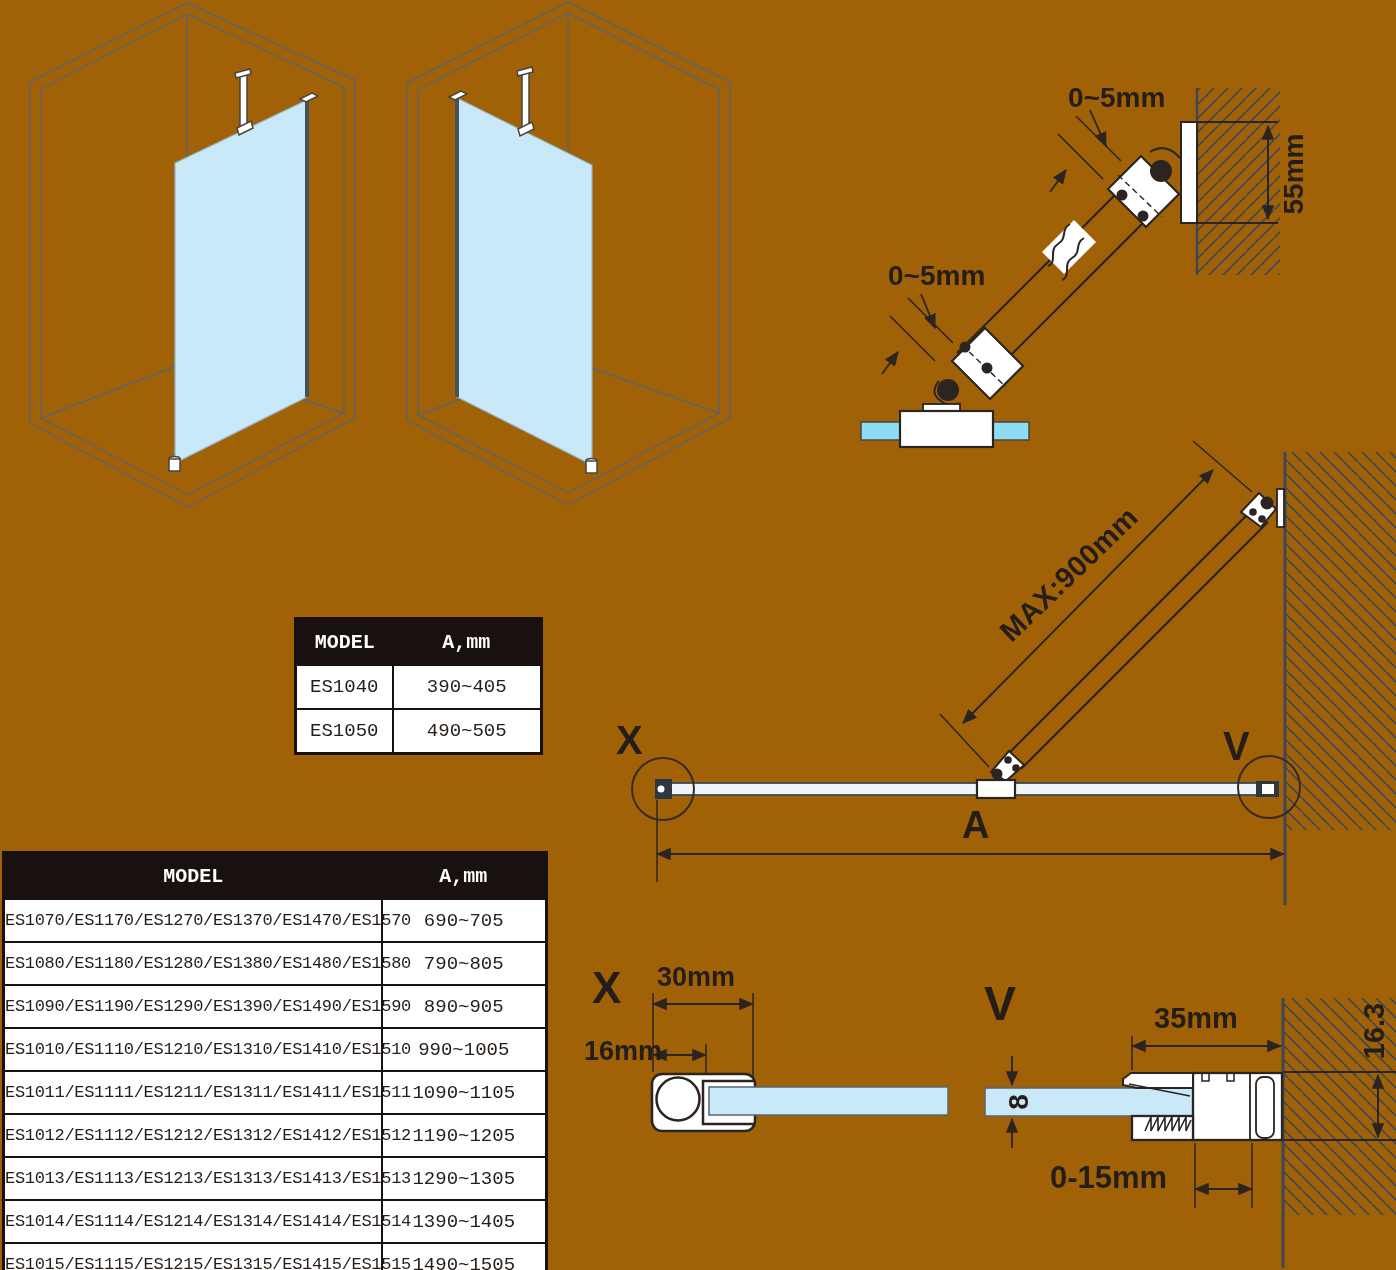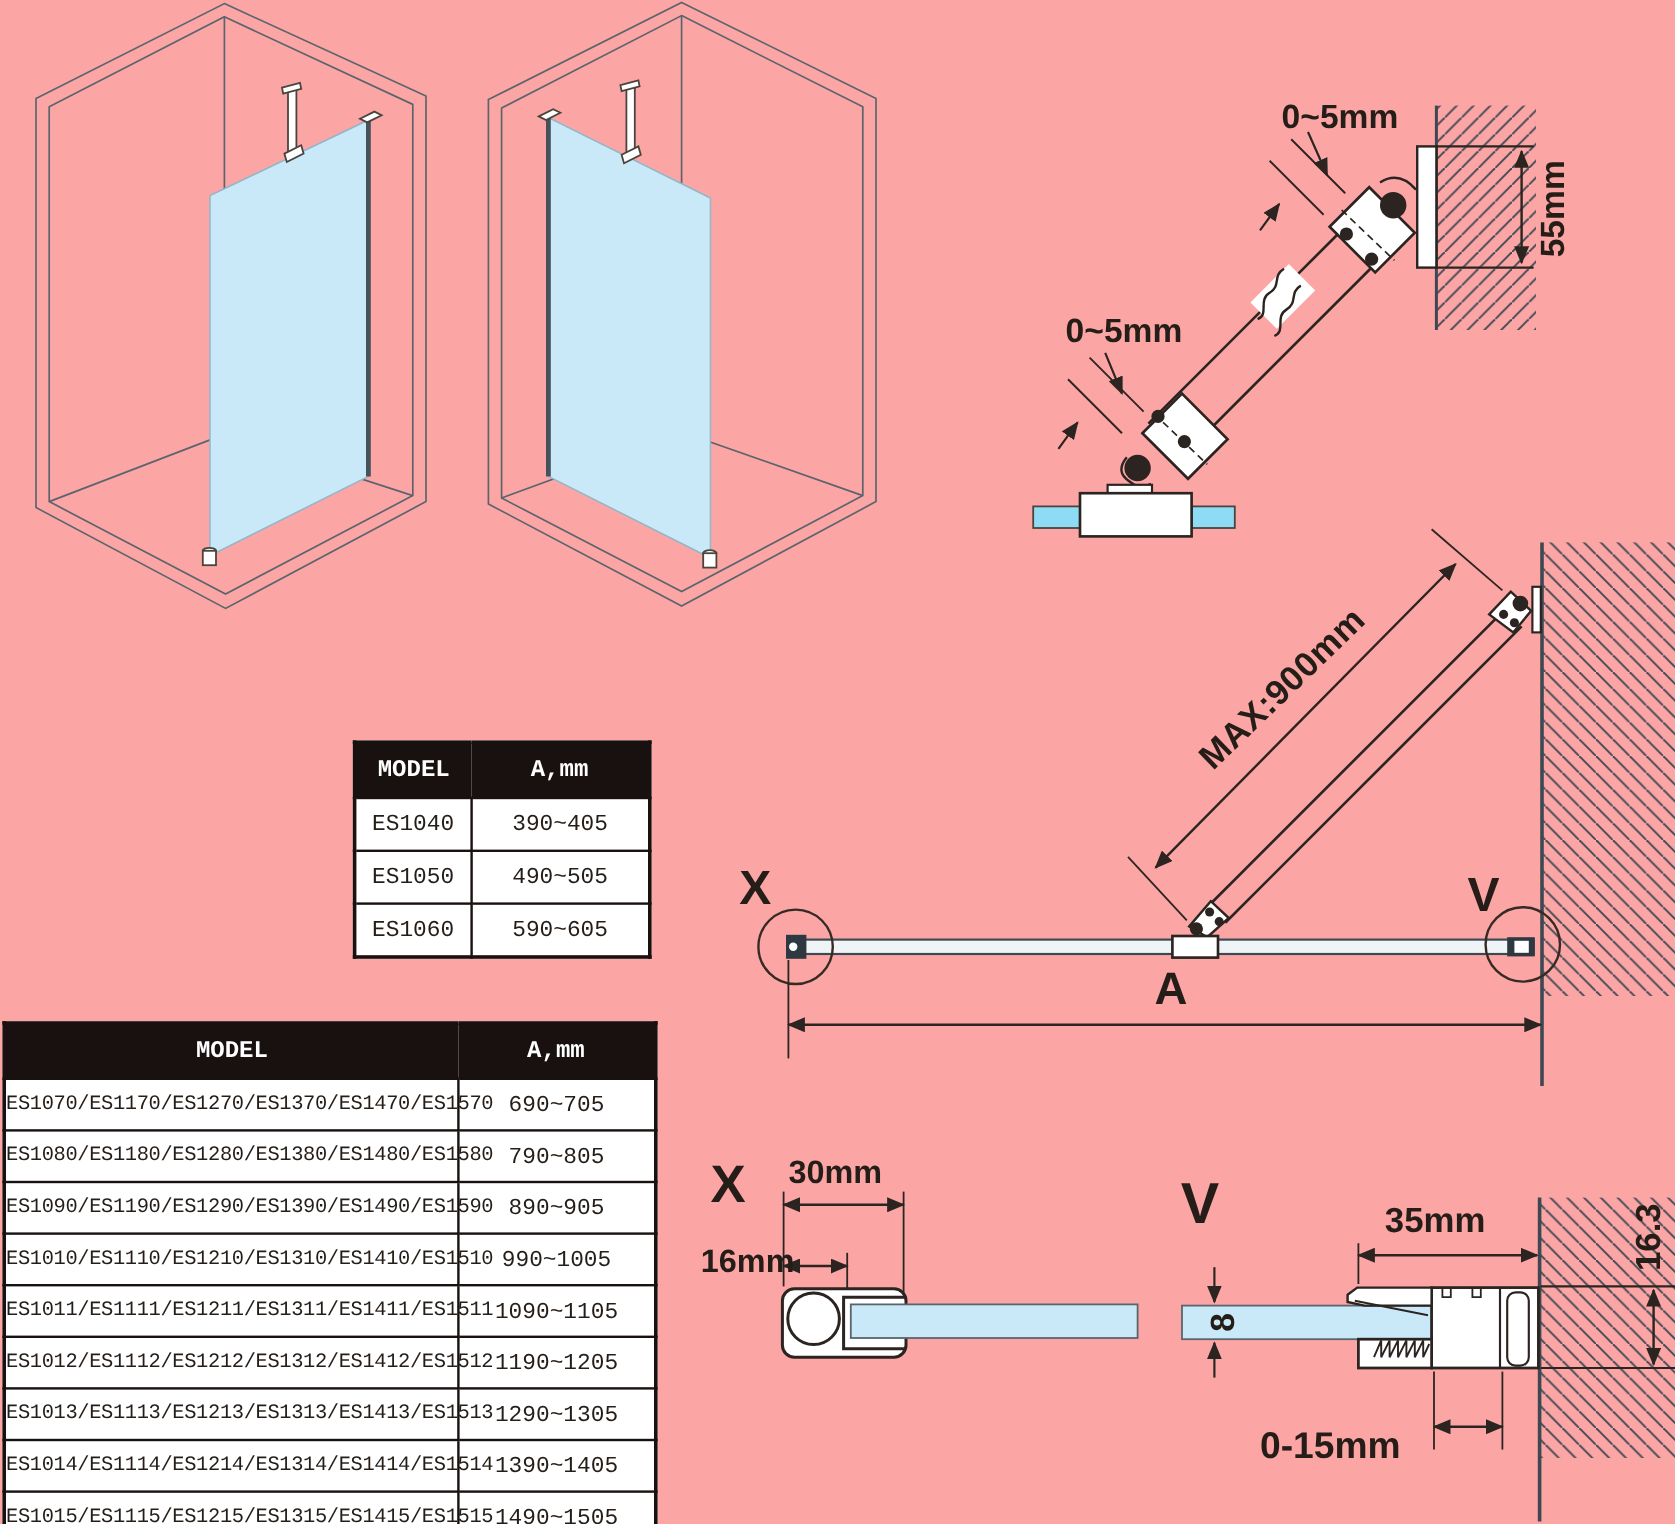--- a/index.html
+++ b/index.html
@@ -1,16 +1,16 @@
 <!DOCTYPE html>
 <html><head>
 <meta charset="utf-8">
 <style>
   html,body{margin:0;padding:0;background:#fff;}
-  .canvas{position:relative;width:1396px;height:1270px;background:#fca5a5;overflow:hidden;
+  .canvas{position:relative;width:1396px;height:1270px;background:#a16207;overflow:hidden;
           font-family:"Liberation Sans",sans-serif;color:#241d18;}
   .layer{position:absolute;left:0;top:0;}
   .lbl{position:absolute;font-weight:bold;color:#241d18;white-space:nowrap;line-height:1;}
   .rot{text-align:center;transform:rotate(-90deg);transform-origin:center;}
   .rotmax{text-align:center;transform:rotate(-44deg);transform-origin:center;}
   table.tbl{position:absolute;border-collapse:collapse;table-layout:fixed;background:#fff;}
   table.tbl th{background:#181110;color:#ffffff;font-weight:bold;font-size:20px;text-align:center;padding:0;}
   table.tbl td{border:2px solid #181110;color:#241d18;text-align:center;vertical-align:middle;padding:0;}
   table.tbl{border:3px solid #181110;font-family:Liberation Mono, monospace;}
   #tbl-small{left:294px;top:617px;width:246px;}
@@ -201,21 +201,21 @@
   <div class="lbl rotmax" style="left:982px;top:560px;width:176px;height:34px;font-size:29px;letter-spacing:0.5px;">MAX:900mm</div>
   <div class="lbl" style="left:962px;top:806px;font-size:38px;">A</div>
 
   <div class="lbl" style="left:592px;top:966px;font-size:44px;">X</div>
   <div class="lbl" style="left:657px;top:964px;font-size:27px;">30mm</div>
   <div class="lbl" style="left:584px;top:1038px;font-size:27px;">16mm</div>
 
   <div class="lbl" style="left:984px;top:980px;font-size:48px;">V</div>
   <div class="lbl" style="left:1154px;top:1004px;font-size:29px;text-align:right;">35mm</div>
   <div class="lbl rot" style="left:1002px;top:1087px;width:36px;height:30px;font-size:28px;">8</div>
-  <div class="lbl" style="left:1050px;top:1162px;font-size:31px;margin-top:27px;">0-15mm</div>
+  <div class="lbl" style="left:1050px;top:1162px;font-size:31px;">0-15mm</div>
   <div class="lbl rot" style="left:1330px;top:1015px;width:92px;height:32px;font-size:29px;">16.3</div>
 
   <table class="tbl" id="tbl-small">
     <colgroup>
         <col style="width:97px">
         <col style="width:149px">
       </colgroup>
     <thead>
       <tr>
         <th>MODEL</th>
@@ -224,24 +224,20 @@
     </thead>
     <tbody>
       <tr>
           <td class="model">ES1040</td>
           <td>390~405</td>
         </tr>
       <tr>
           <td class="model">ES1050</td>
           <td>490~505</td>
         </tr>
-      <tr>
-          <td class="model">ES1060</td>
-          <td>590~605</td>
-        </tr>
     </tbody>
   </table>
 
   <table class="tbl" id="tbl-large">
     <colgroup>
         <col style="width:378px">
         <col style="width:165px">
       </colgroup>
     <thead>
       <tr>

